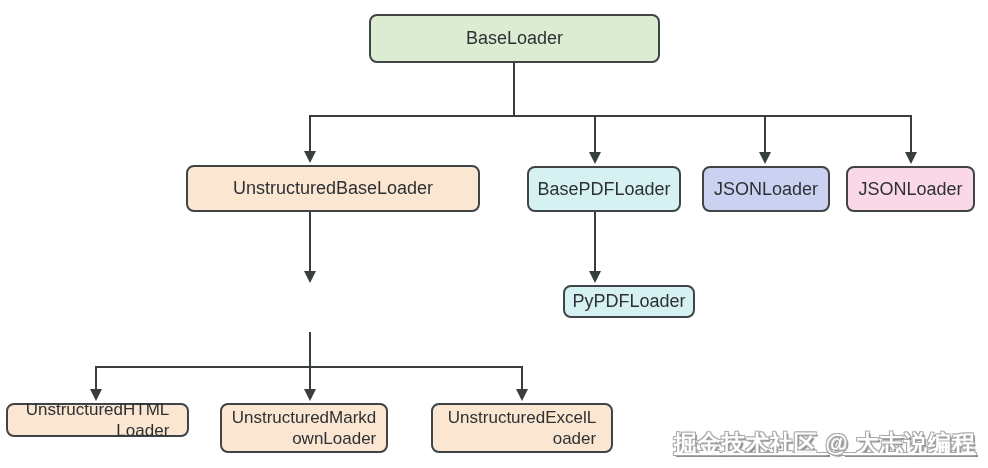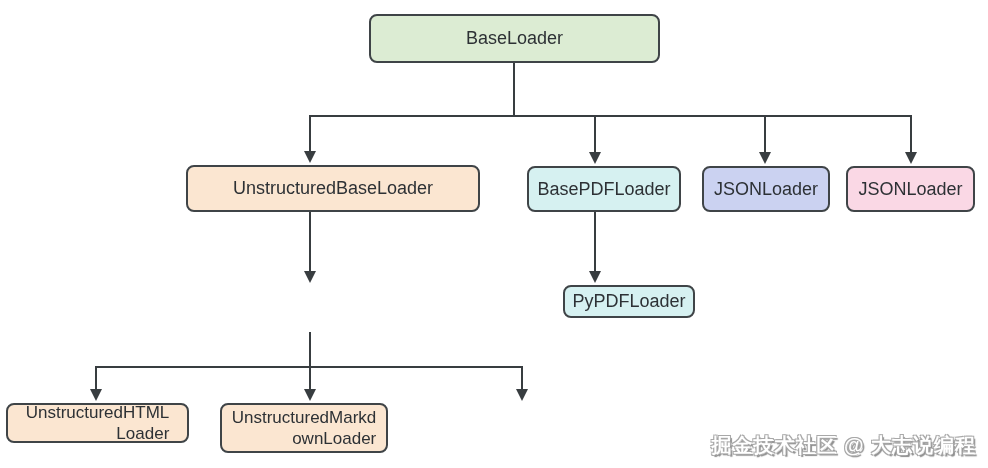--- a/index.html
+++ b/index.html
@@ -30,31 +30,32 @@
   .pink{background:var(--pink-fill);}
   .small{font-size:17px;}
   
   .pos-base{left:369px;top:14px;width:291px;height:49px;}
   .pos-ubase{left:163px;top:165px;width:294px;height:47px;margin-left:23px;}
   .pos-bpdf{left:518px;top:166px;width:154px;height:46px;}
   .pos-jsona{left:702px;top:166px;width:128px;height:46px;}
   .pos-jsonb{left:846px;top:166px;width:129px;height:46px;}
   .pos-ufile{left:163px;top:285px;width:294px;height:47px;}
   .pos-pypdf{left:554px;top:285px;width:132px;height:33px;}
-  .pos-uhtml{left:6px;top:403px;width:183px;height:40px;}
+  .pos-uhtml{left:6px;top:403px;width:183px;height:34px;}
   .pos-umd{left:220px;top:403px;width:168px;height:50px;}
   .pos-uexcel{left:431px;top:403px;width:182px;height:50px;}
   .watermark{
     position:absolute;right:12px;bottom:9px;
-    font-size:20px;font-weight:700;letter-spacing:1px;
+    font-size:23px;font-weight:700;letter-spacing:1px;
     color:var(--watermark-color);
     text-shadow:-1px -1px 0 var(--watermark-outline),
                  1px -1px 0 var(--watermark-outline),
                 -1px  1px 0 var(--watermark-outline),
                  2px  2px 1px #8d8d8d;
+    text-decoration:underline;
   }
 </style>
 </head>
 <body>
 
 <div class="canvas">
 
   <svg class="edges" viewBox="0 0 988 468" xmlns="http://www.w3.org/2000/svg">
     <defs>
       <marker id="arrow" markerUnits="userSpaceOnUse" markerWidth="12" markerHeight="12" viewBox="0 0 12 12" refX="10" refY="6" orient="auto">
@@ -89,16 +90,18 @@
 
 
   <div class="node cyan pos-pypdf">PyPDFLoader</div>
 
   <div class="node peach small pos-uhtml">UnstructuredHTML
 Loader</div>
 
   <div class="node peach small pos-umd">UnstructuredMarkd
 ownLoader</div>
 
+  <div class="node peach small pos-uexcel">UnstructuredExcelL
+oader</div>
 
   <div class="watermark">掘金技术社区 @ 大志说编程</div>
 
 </div>
 
 </body></html>

